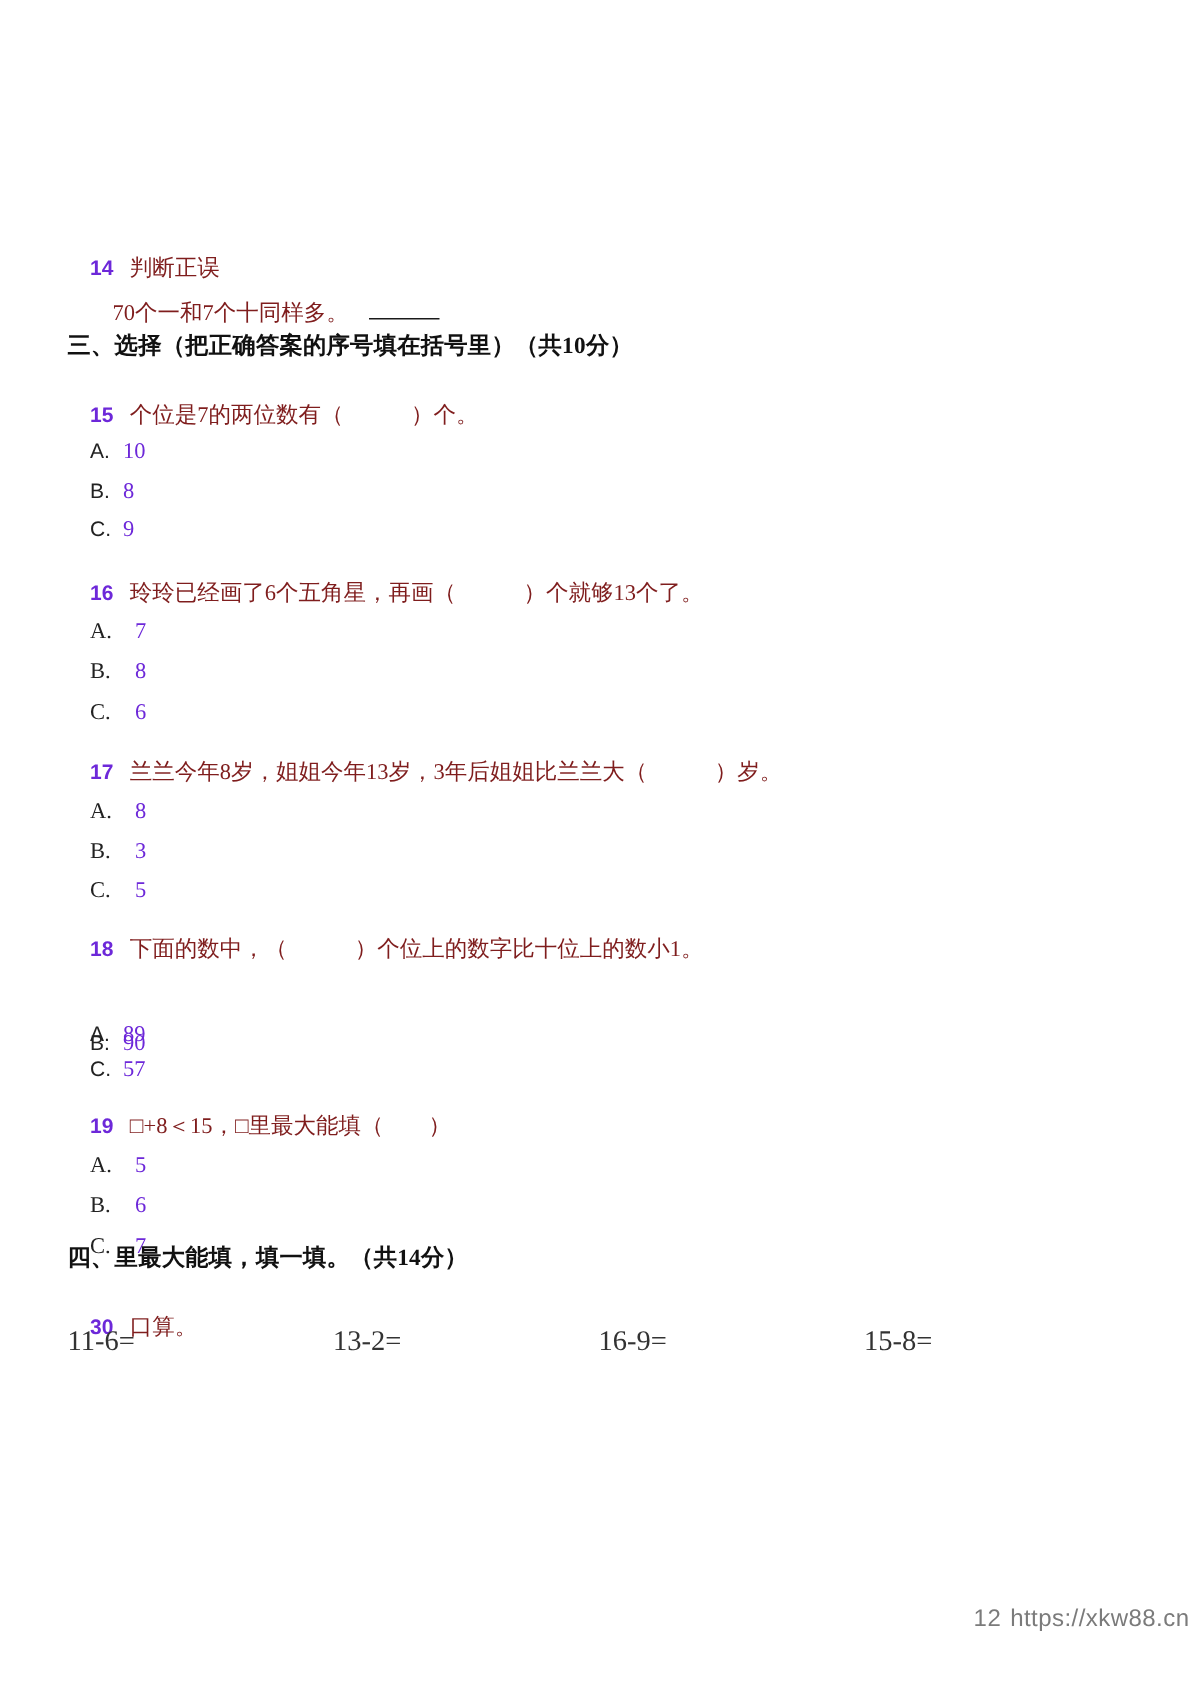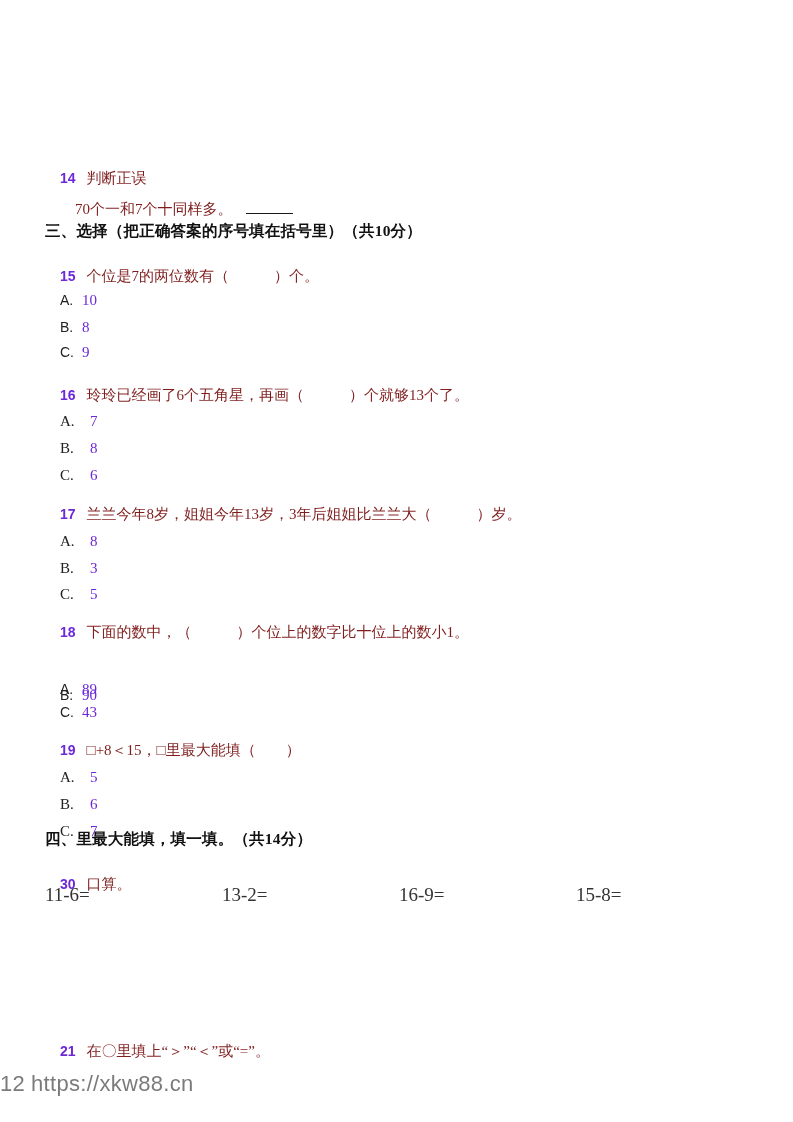--- a/index.html
+++ b/index.html
@@ -20,23 +20,23 @@
   .ol-sans{font-family:"Liberation Sans","DejaVu Sans",sans-serif;font-size:14px;margin-right:4px;}
   .ol-serif{margin-right:12px;}
   .ov{color:#6d28d9;}
   .ublank{
     display:inline-block;width:47px;height:3px;
     border-bottom:1.6px solid #1a1a1a;margin-left:13px;vertical-align:baseline;
   }
   .mrow{position:absolute;left:45px;width:720px;white-space:normal;}
   .mcell{display:inline-block;width:177px;font-size:19px;color:#333;line-height:21px;}
   .footer{
-    position:absolute;top:1071px;left:0;width:100%;text-align:left;
+    position:absolute;top:1071px;left:0;width:100%;text-align:right;
     font-family:"Liberation Sans","DejaVu Sans",sans-serif;
-    font-size:22px;color:#7b7b7b;letter-spacing:.3px;
+    font-size:16px;color:#7b7b7b;letter-spacing:.3px;
   }
   .footer .pgnum{margin-right:6px;}
 </style>
 </head>
 <body>
 
 <div class="page">
 
   <div class="ln" style="top:147px">
     <span class="qnum">14</span><span class="stem-text">判断正误</span>
@@ -89,21 +89,21 @@
   <div class="ln" style="top:601px">
     <span class="qnum">18</span><span class="stem-text">下面的数中，（　　　）个位上的数字比十位上的数小1。</span>
   </div>
   <div class="ln" style="top:658px">
     <span class="ol ol-sans">A.</span><span class="ov">89</span>
   </div>
   <div class="ln" style="top:664px">
     <span class="ol ol-sans">B.</span><span class="ov">90</span>
   </div>
   <div class="ln" style="top:681px">
-    <span class="ol ol-sans">C.</span><span class="ov">43</span>
+    <span class="ol ol-sans">C.</span><span class="ov">57</span>
   </div>
 
   <div class="ln" style="top:719px">
     <span class="qnum">19</span><span class="stem-text">□+8＜15，□里最大能填（　　）</span>
   </div>
   <div class="ln" style="top:746px">
     <span class="ol ol-serif">A.</span><span class="ov">5</span>
   </div>
   <div class="ln" style="top:773px">
     <span class="ol ol-serif">B.</span><span class="ov">6</span>
@@ -114,21 +114,18 @@
 
   <div class="ln sec" style="top:828px">四、里最大能填，填一填。（共14分）</div>
 
   <div class="ln" style="top:853px">
     <span class="qnum">30</span><span class="stem-text">口算。</span>
   </div>
   <div class="ln mrow" style="top:884px">
     <span class="mcell">11-6=</span><span class="mcell">13-2=</span><span class="mcell">16-9=</span><span class="mcell">15-8=</span>
   </div>
 
-  <div class="ln" style="top:1020px">
-    <span class="qnum">21</span><span class="stem-text">在〇里填上“＞”“＜”或“=”。</span>
-  </div>
 
   <div class="footer">
     <span class="pgnum">12</span><span>https://xkw88.cn</span>
   </div>
 
 </div>
 
 </body></html>

